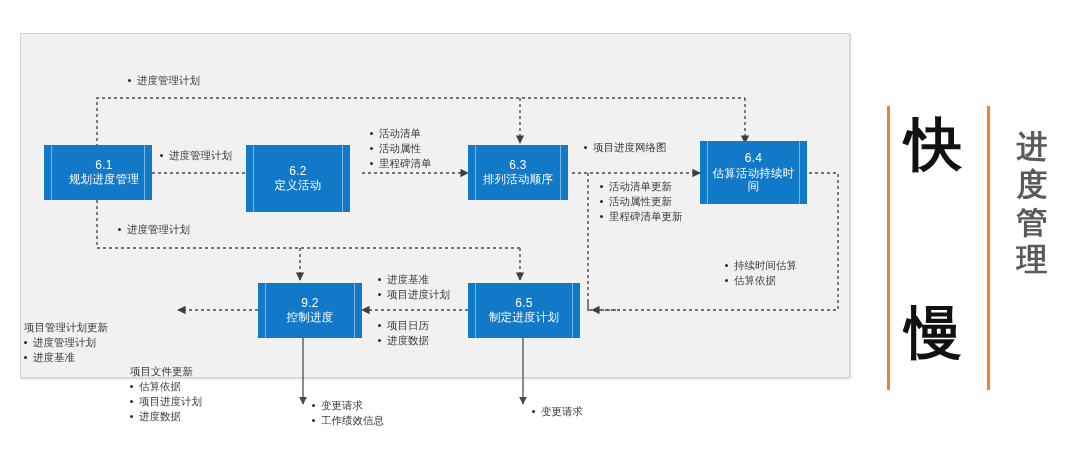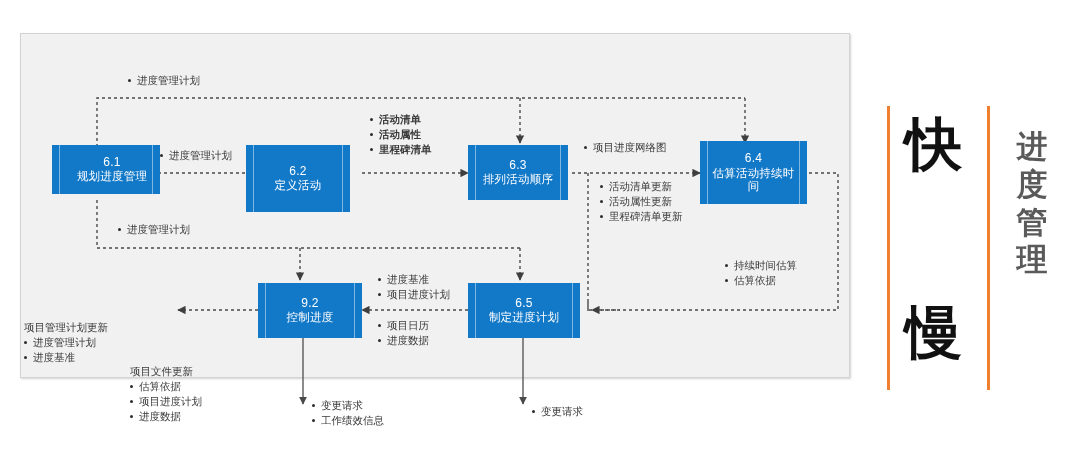--- a/index.html
+++ b/index.html
@@ -118,21 +118,21 @@
 
       <path d="M258,310 L178,310" marker-end="url(#ah)"></path>
     </g>
 
     <g fill="none" stroke="#5a5a5a" stroke-width="1.4">
       <path d="M303,338 L303,404" marker-end="url(#ahs)"></path>
       <path d="M523,338 L523,404" marker-end="url(#ahs)"></path>
     </g>
   </svg>
 
-  <div class="pbox" style="left:52px;top:145px;width:108px;height:49px;padding-left:12px;">
+  <div class="pbox" style="left:44px;top:145px;width:108px;height:55px;padding-left:12px;">
     <span class="num">6.1</span>
     <span class="nm">规划进度管理</span>
   </div>
 
   <div class="pbox" style="left:246px;top:145px;width:104px;height:67px;">
     <span class="num">6.2</span>
     <span class="nm">定义活动</span>
   </div>
 
   <div class="pbox" style="left:468px;top:145px;width:100px;height:55px;">
@@ -156,21 +156,21 @@
   </div>
 
   <div class="ann" style="left:128px;top:73px;">
     <div class="li">进度管理计划</div>
   </div>
 
   <div class="ann" style="left:160px;top:148px;">
     <div class="li">进度管理计划</div>
   </div>
 
-  <div class="ann" style="left:370px;top:112px;font-weight:bold;">
+  <div class="ann" style="left:370px;top:126px;">
     <div class="li">活动清单</div>
     <div class="li">活动属性</div>
     <div class="li">里程碑清单</div>
   </div>
 
   <div class="ann" style="left:584px;top:140px;">
     <div class="li">项目进度网络图</div>
   </div>
 
   <div class="ann" style="left:600px;top:179px;">

